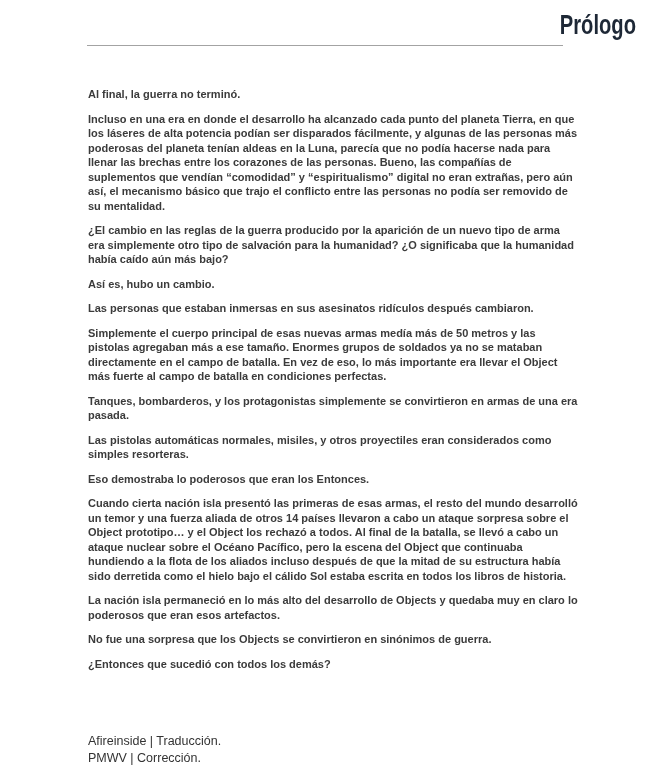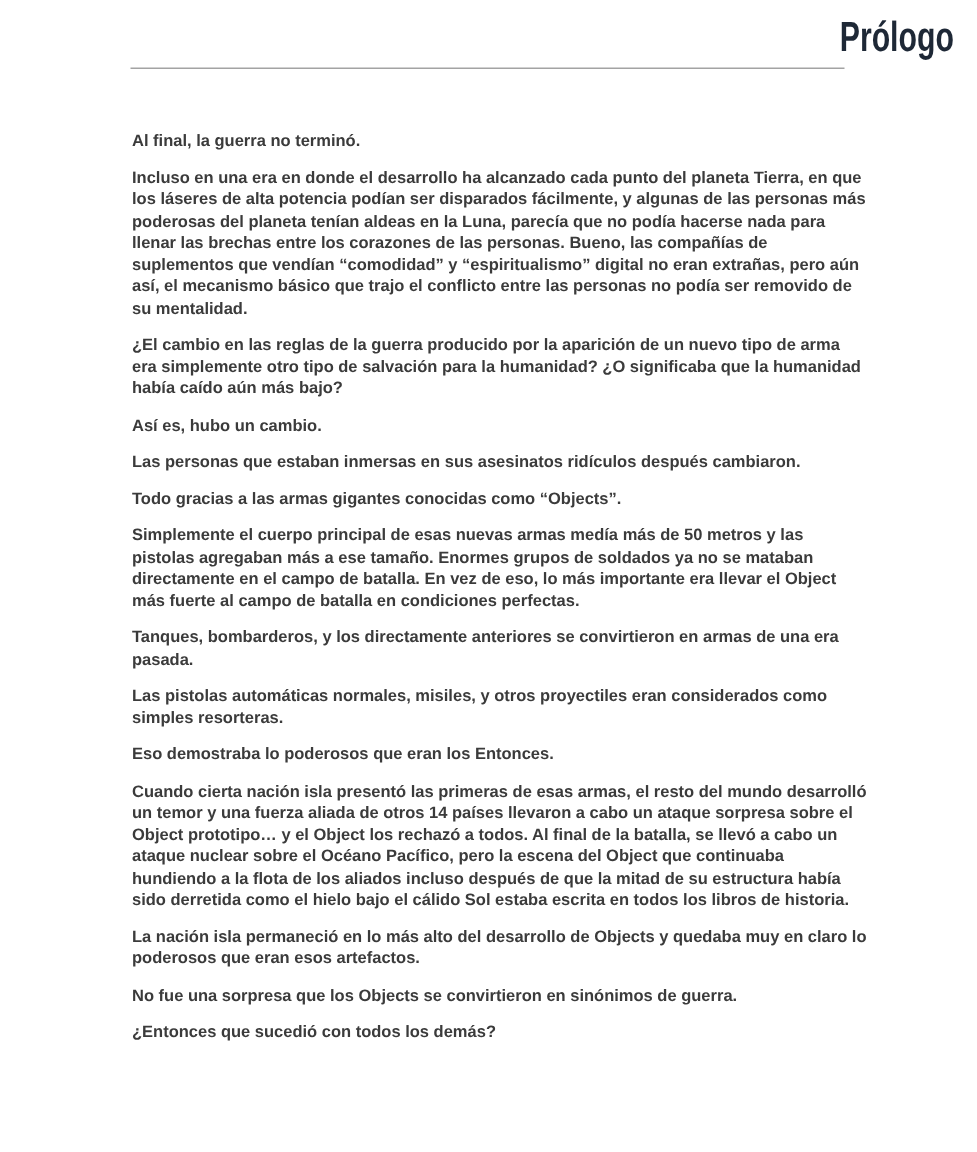--- a/index.html
+++ b/index.html
@@ -78,25 +78,28 @@
   </div>
 
   <div class="title-rule"></div>
 
   <div class="doc-body">
     <p>Al final, la guerra no terminó.</p>
     <p>Incluso en una era en donde el desarrollo ha alcanzado cada punto del planeta Tierra, en que los láseres de alta potencia podían ser disparados fácilmente, y algunas de las personas más poderosas del planeta tenían aldeas en la Luna, parecía que no podía hacerse nada para llenar las brechas entre los corazones de las personas. Bueno, las compañías de suplementos que vendían “comodidad” y “espiritualismo” digital no eran extrañas, pero aún así, el mecanismo básico que trajo el conflicto entre las personas no podía ser removido de su mentalidad.</p>
     <p>¿El cambio en las reglas de la guerra producido por la aparición de un nuevo tipo de arma era simplemente otro tipo de salvación para la humanidad? ¿O significaba que la humanidad había caído aún más bajo?</p>
     <p>Así es, hubo un cambio.</p>
     <p>Las personas que estaban inmersas en sus asesinatos ridículos después cambiaron.</p>
-    <p>Todo gracias a las armas gigantes conocidas como “Objects”.</p>
     <p>Simplemente el cuerpo principal de esas nuevas armas medía más de 50 metros y las pistolas agregaban más a ese tamaño. Enormes grupos de soldados ya no se mataban directamente en el campo de batalla. En vez de eso, lo más importante era llevar el Object más fuerte al campo de batalla en condiciones perfectas.</p>
-    <p>Tanques, bombarderos, y los directamente anteriores se convirtieron en armas de una era pasada.</p>
+    <p>Tanques, bombarderos, y los protagonistas simplemente se convirtieron en armas de una era pasada.</p>
     <p>Las pistolas automáticas normales, misiles, y otros proyectiles eran considerados como simples resorteras.</p>
     <p>Eso demostraba lo poderosos que eran los Entonces.</p>
     <p>Cuando cierta nación isla presentó las primeras de esas armas, el resto del mundo desarrolló un temor y una fuerza aliada de otros 14 países llevaron a cabo un ataque sorpresa sobre el Object prototipo… y el Object los rechazó a todos. Al final de la batalla, se llevó a cabo un ataque nuclear sobre el Océano Pacífico, pero la escena del Object que continuaba hundiendo a la flota de los aliados incluso después de que la mitad de su estructura había sido derretida como el hielo bajo el cálido Sol estaba escrita en todos los libros de historia.</p>
     <p>La nación isla permaneció en lo más alto del desarrollo de Objects y quedaba muy en claro lo poderosos que eran esos artefactos.</p>
     <p>No fue una sorpresa que los Objects se convirtieron en sinónimos de guerra.</p>
     <p>¿Entonces que sucedió con todos los demás?</p>
   </div>
 
+  <div class="credits">
+    <div>Afireinside | Traducción.</div>
+    <div>PMWV | Corrección.</div>
+  </div>
 
 </div>
 
 </body></html>

